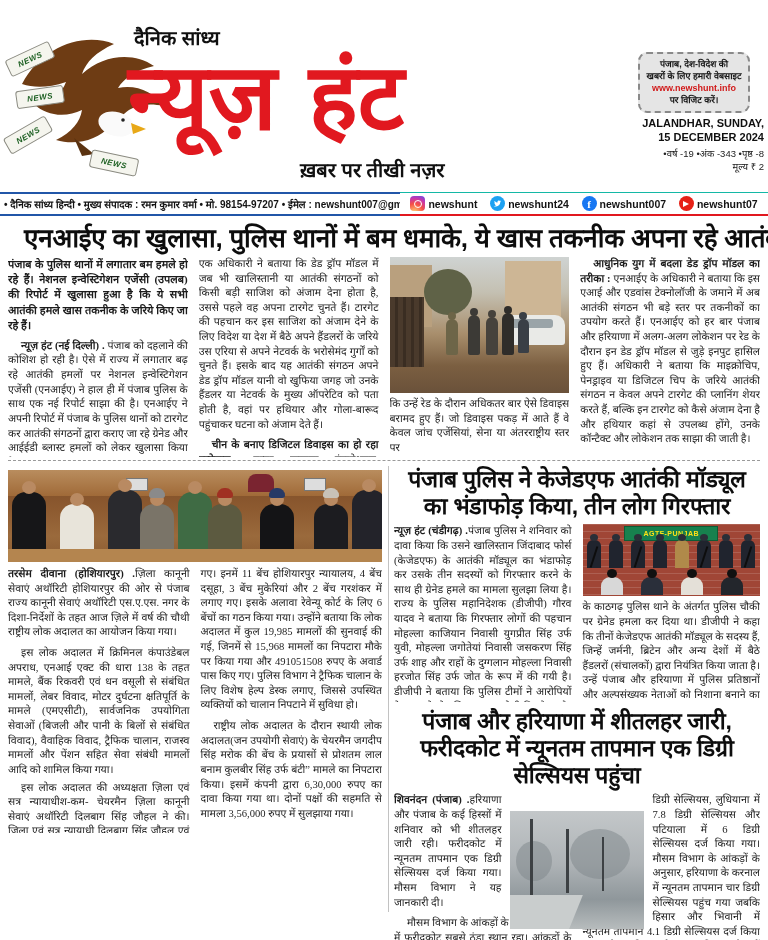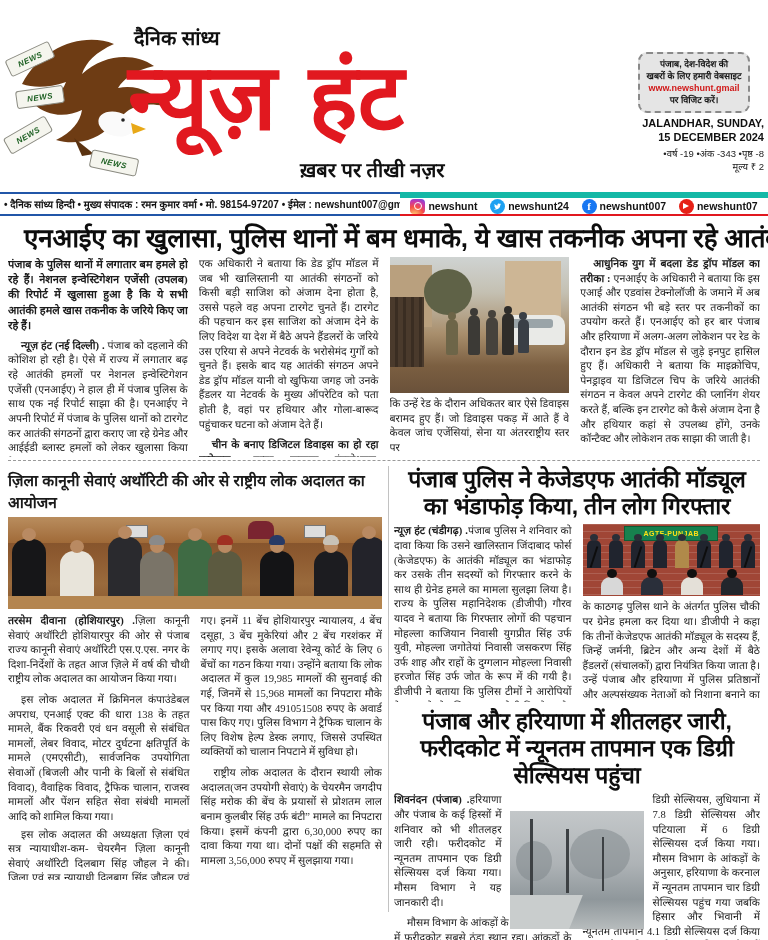--- a/index.html
+++ b/index.html
@@ -22,21 +22,21 @@
   .web-box .url{color:#d11a1a;display:block;}
   .date-block{position:absolute;left:606px;top:116px;width:158px;text-align:right;font-family:"Liberation Sans",sans-serif;}
   .date-block .dl{font-weight:bold;font-size:11px;line-height:1.3;color:#101010;}
   .date-block .issue{font-size:9.5px;margin-top:2px;color:#222;}
   .date-block .price{font-size:9.5px;color:#222;}
 
   
   .bar{position:absolute;left:0;top:192px;width:768px;height:24px;display:flex;font-family:"Liberation Sans",sans-serif;}
   .bar-left{width:392px;border-top:2px solid #2156a8;border-bottom:2px solid #2156a8;
             display:flex;align-items:center;padding:0 4px;font-weight:bold;font-size:10px;color:#141414;white-space:nowrap;overflow:hidden;}
-  .bar-right{flex:1;border-top:6px solid #14b8a6;border-bottom:2px solid #e1181f;
+  .bar-right{flex:1;border-top:1px solid #14b8a6;border-bottom:2px solid #e1181f;
              display:flex;align-items:center;justify-content:space-around;padding:0 4px;}
   .soc{display:flex;align-items:center;gap:3px;font-weight:bold;font-size:10.5px;color:#141414;cursor:pointer;}
   .ig{width:15px;height:15px;border-radius:4px;background:radial-gradient(circle at 30% 110%,#ffd776,#f54f45 45%,#c837ab 72%,#5b4fe9);
       display:flex;align-items:center;justify-content:center;}
   .ig i{display:block;width:6px;height:6px;border:1.5px solid #fff;border-radius:50%;}
   .tw{width:15px;height:15px;border-radius:50%;background:#1da1f2;display:flex;align-items:center;justify-content:center;}
   .fb{width:15px;height:15px;border-radius:50%;background:#1877f2;color:#fff;display:flex;align-items:center;justify-content:center;
       font:bold 11px "Liberation Serif",serif;}
   .yt{width:15px;height:15px;border-radius:50%;background:#e62117;display:flex;align-items:center;justify-content:center;}
   .yt i{display:block;width:0;height:0;border-left:6px solid #fff;border-top:3.5px solid transparent;border-bottom:3.5px solid transparent;}
@@ -141,21 +141,21 @@
         </div>
     </div>
 
     <div class="edition">दैनिक सांध्य</div>
     <div class="paper-title">न्यूज़ हंट</div>
     <div class="tagline">ख़बर पर तीखी नज़र</div>
 
     <div class="web-box">
       <span>पंजाब, देश-विदेश की</span><br>
       <span>खबरों के लिए हमारी वेबसाइट</span>
-      <span class="url">www.newshunt.gmail</span>
+      <span class="url">www.newshunt.info</span>
       <span>पर विजिट करें।</span>
     </div>
 
     <div class="date-block">
       <div class="dl">JALANDHAR, SUNDAY,</div>
       <div class="dl">15 DECEMBER 2024</div>
       <div class="issue">•वर्ष -19  •अंक -343  •पृष्ठ -8</div>
       <div class="price">मूल्य ₹ 2</div>
     </div>
   </div>
@@ -221,21 +221,20 @@
     </div>
     <div class="lcol">
       <p class="para"><b>आधुनिक युग में बदला डेड ड्रॉप मॉडल का तरीका :</b><span>एनआईए के अधिकारी ने बताया कि इस एआई और एडवांस टेक्नोलॉजी के जमाने में अब आतंकी संगठन भी बड़े स्तर पर तकनीकों का उपयोग करते हैं। एनआईए को हर बार पंजाब और हरियाणा में अलग-अलग लोकेशन पर रेड के दौरान इन डेड ड्रॉप मॉडल से जुड़े इनपुट हासिल हुए हैं। अधिकारी ने बताया कि माइक्रोचिप, पेनड्राइव या डिजिटल चिप के जरिये आतंकी संगठन न केवल अपने टारगेट की प्लानिंग शेयर करते हैं, बल्कि इन टारगेट को कैसे अंजाम देना है और हथियार कहां से उपलब्ध होंगे, उनके कॉन्टैक्ट और लोकेशन तक साझा की जाती है।</span></p>
     </div>
   </div>
 
   <div class="h-divider"></div>
   <div class="v-divider"></div>
 
   <div class="left-art">
-    <div class="l-subhead">ज़िला कानूनी सेवाएं अथॉरिटी की ओर से राष्ट्रीय लोक अदालत का आयोजन</div>
 
     <div class="ph photo-court" style="margin-top:4px;">
       <div class="court-wall"></div>
       <div class="mon" style="left:118px;top:8px;"></div>
       <div class="mon" style="left:296px;top:8px;"></div>
       <div class="chair" style="left:240px;top:4px;"></div>
       <div class="person" style="left:4px;height:58px;background:#161618;">
           <span class="hd"></span>
         </div>
       <div class="person" style="left:52px;background:#e8e4da;">

